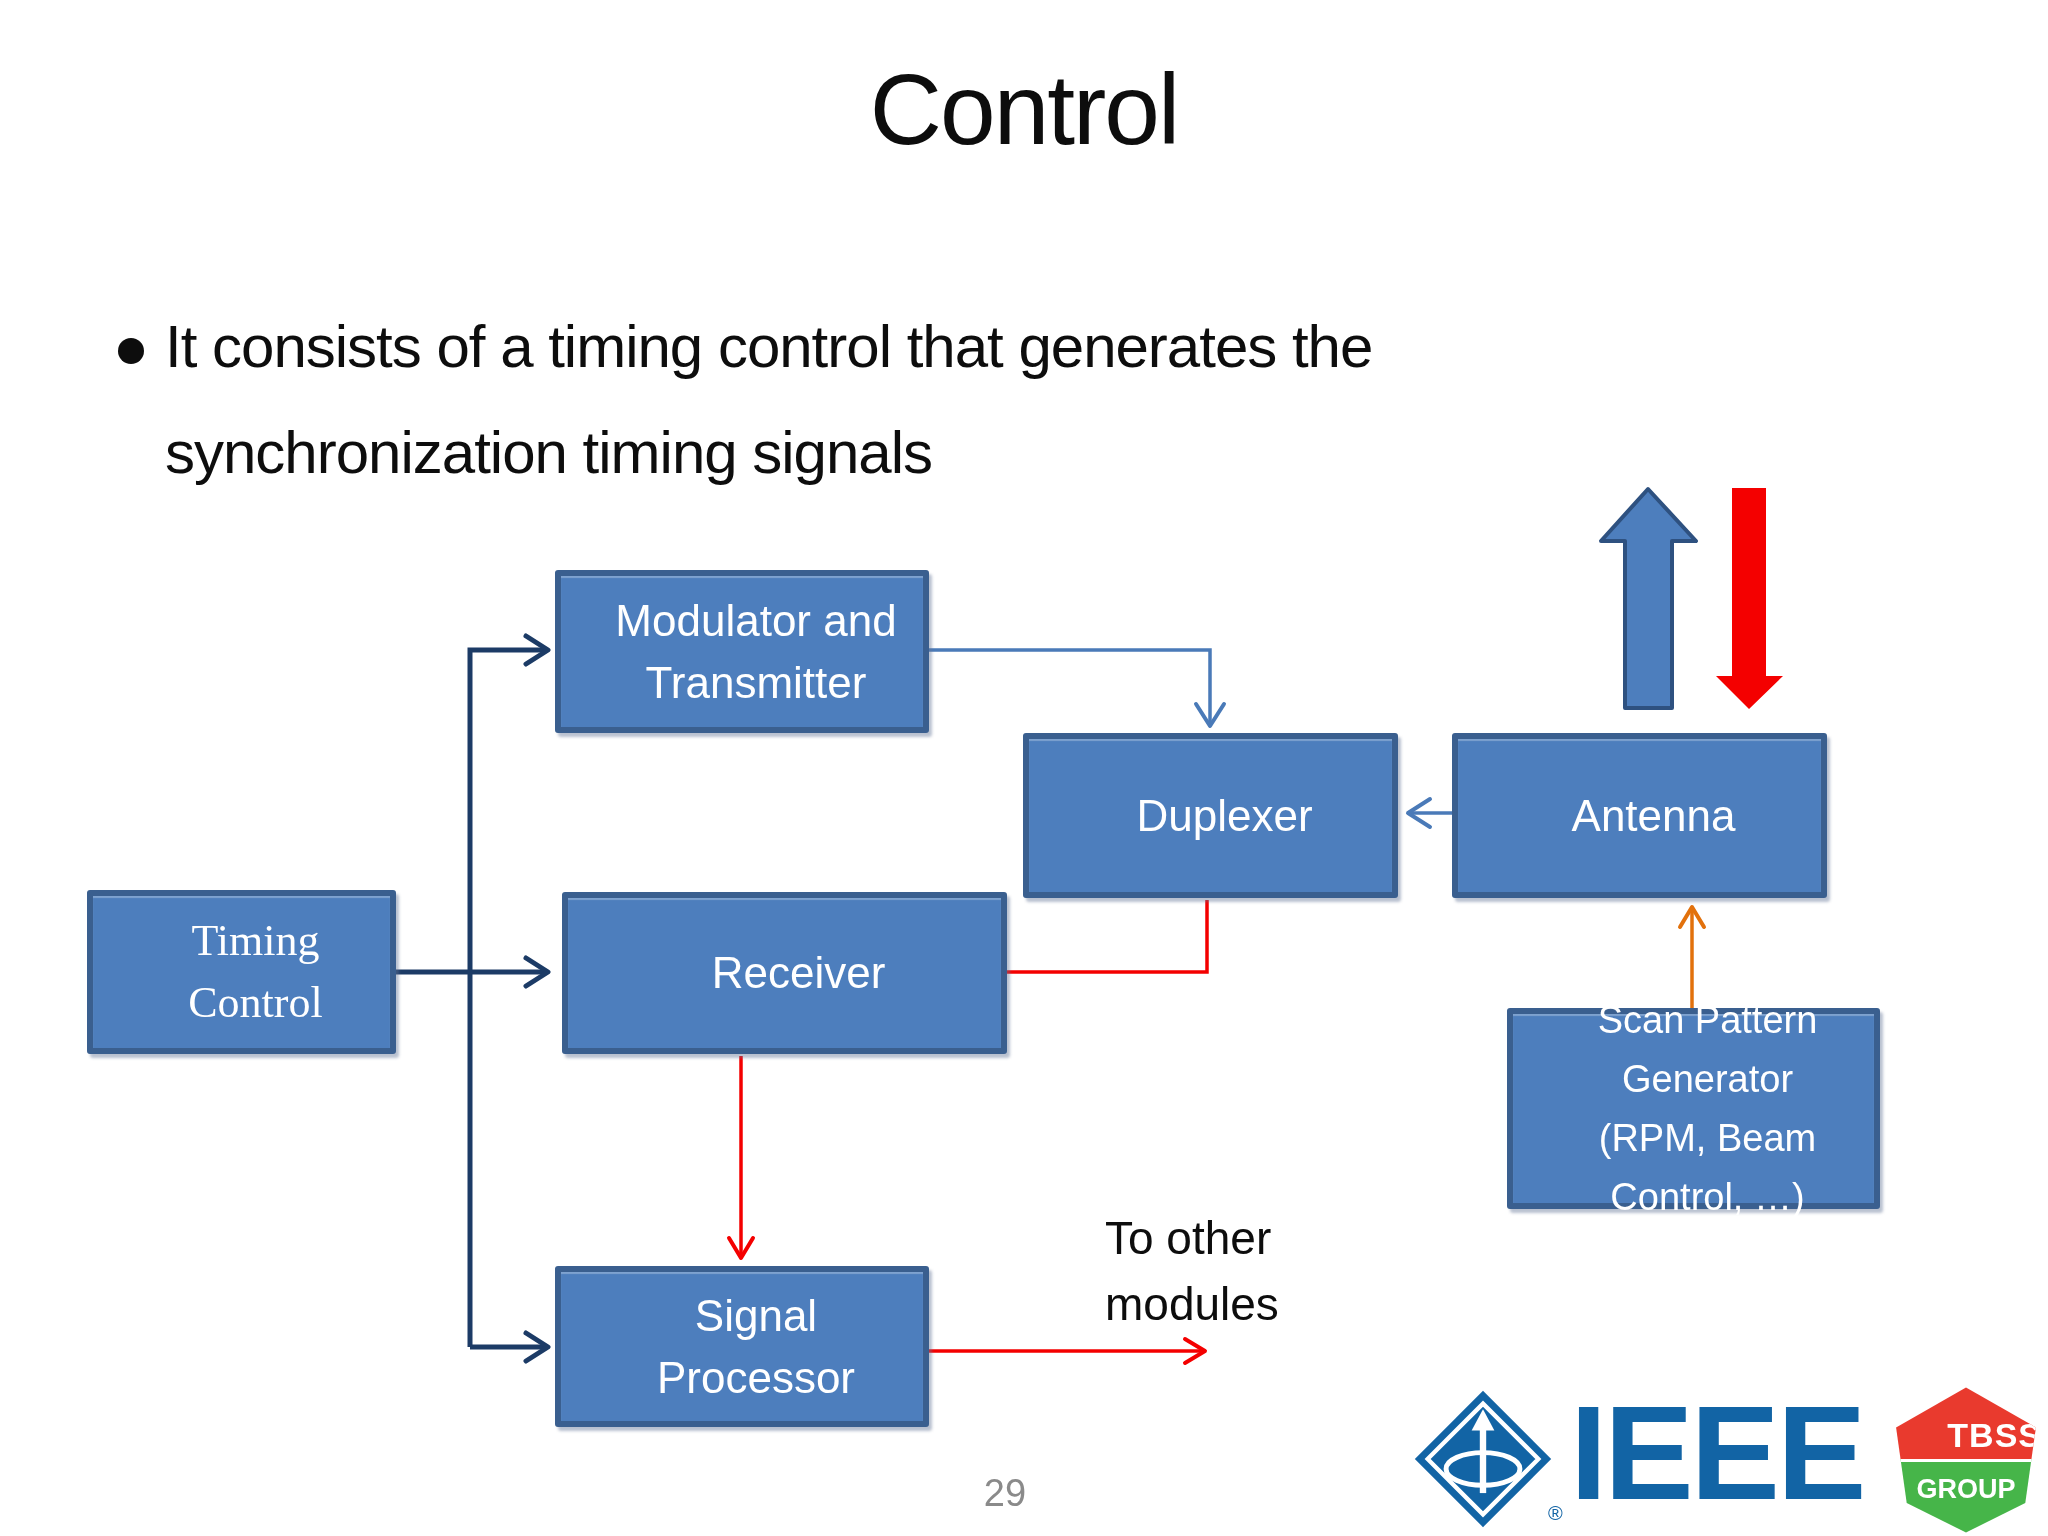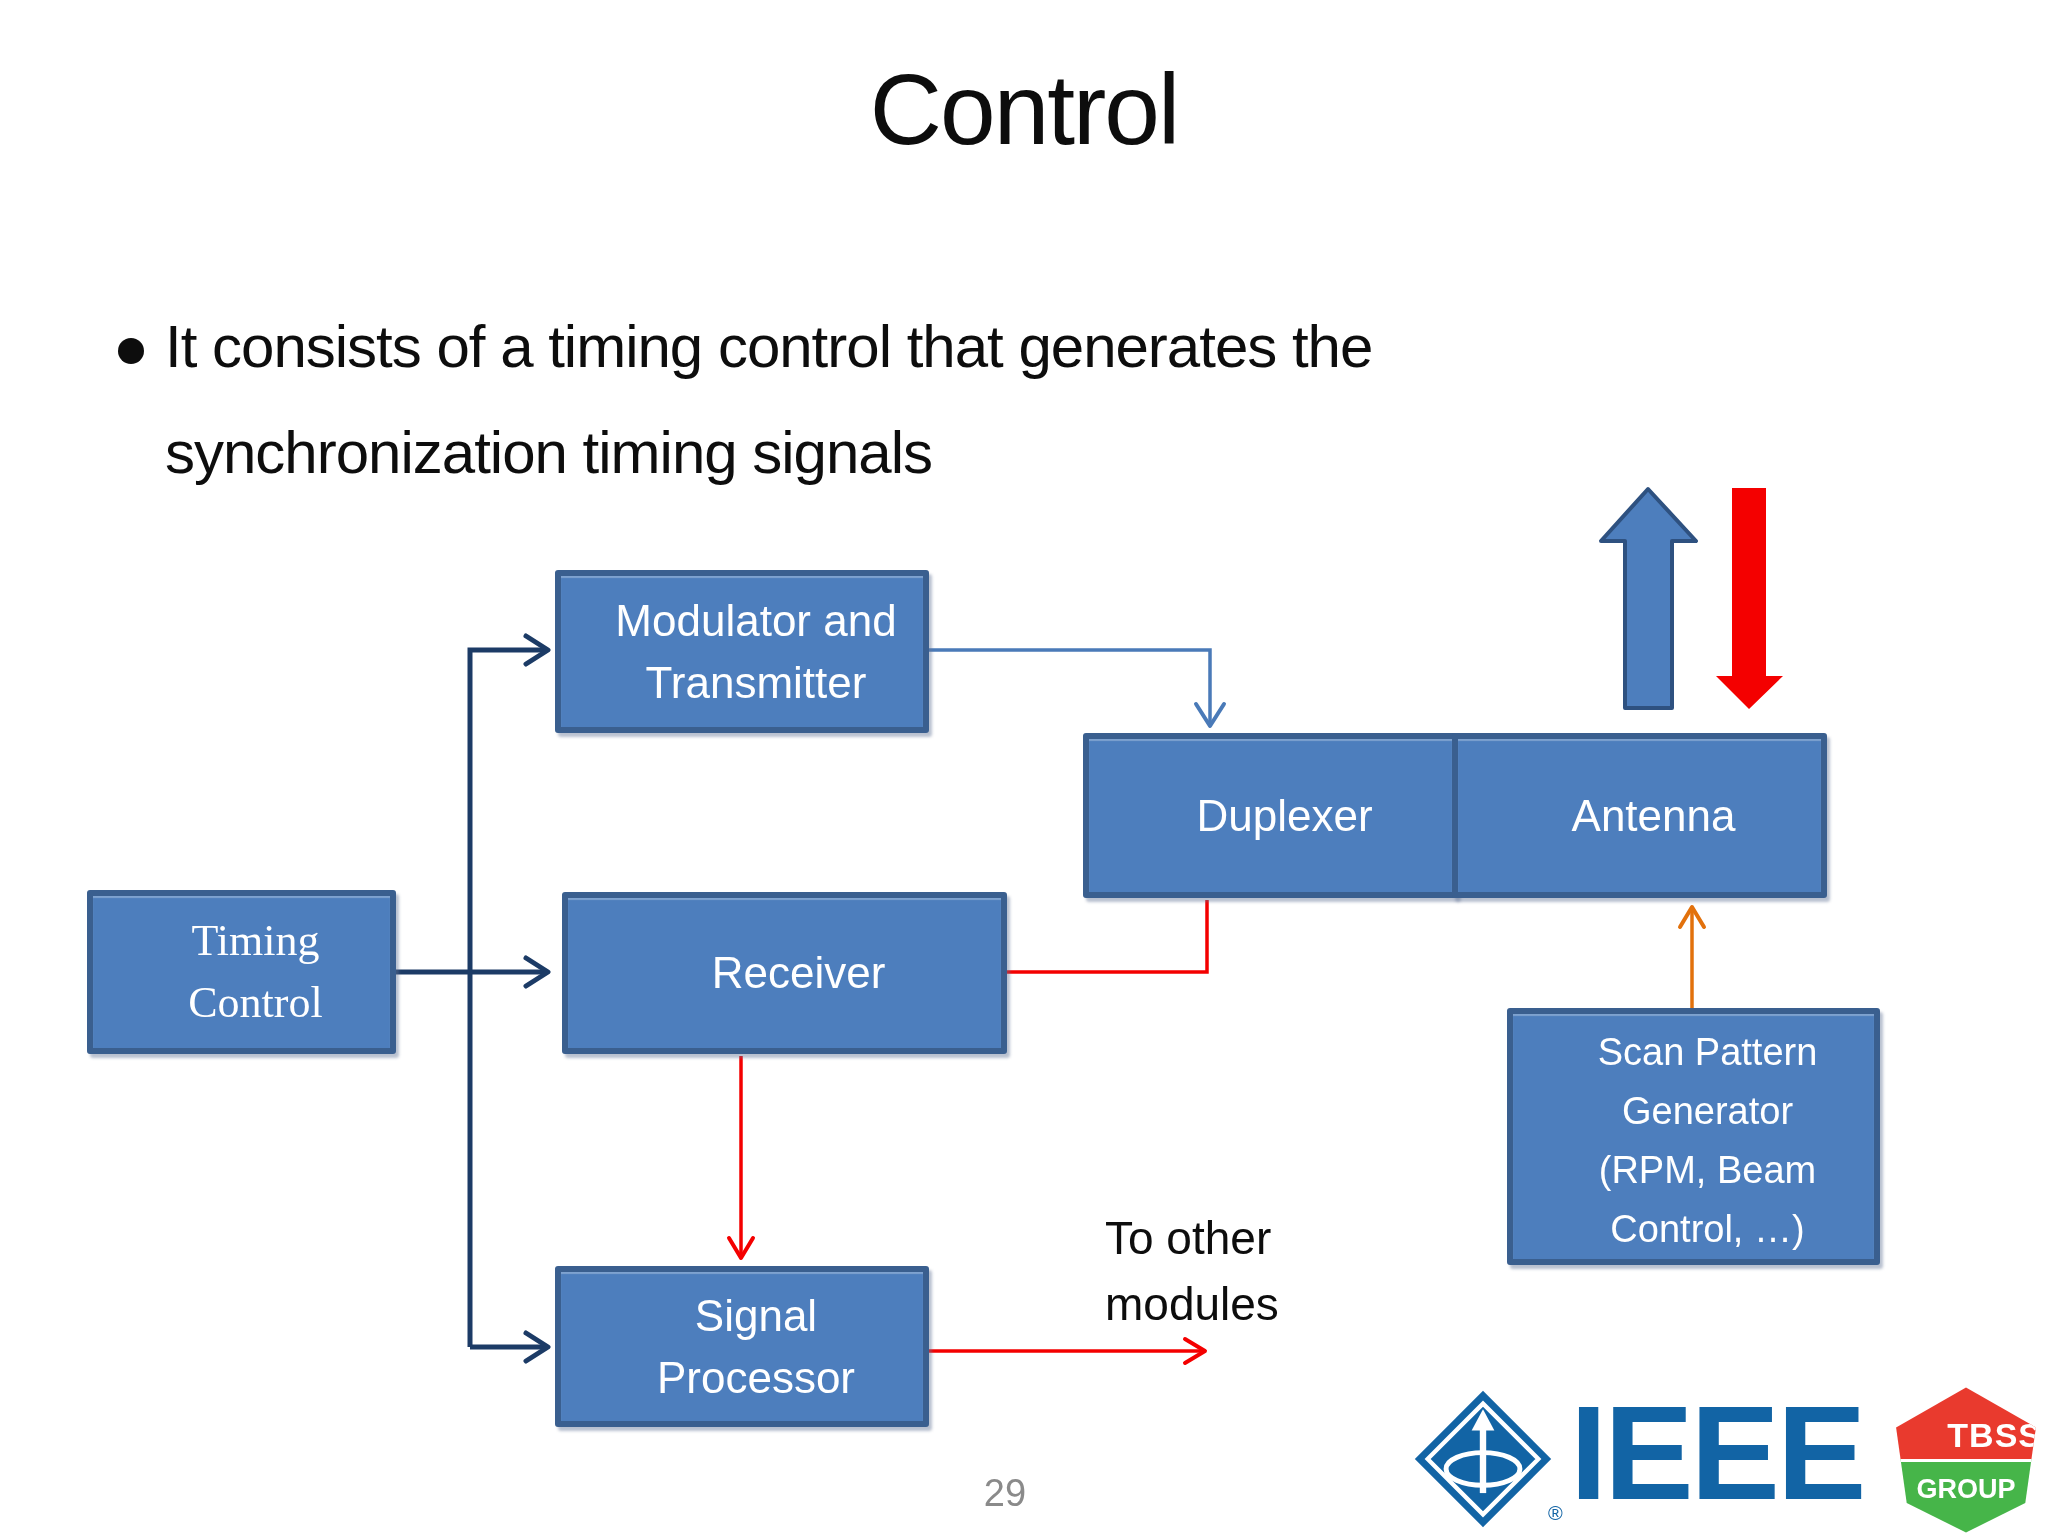--- a/index.html
+++ b/index.html
@@ -93,38 +93,38 @@
 
     <polygon class="up-arrow" points="1648,489 1696,541 1672,541 1672,708 1625,708 1625,541 1601,541"></polygon>
     <polygon class="down-arrow" points="1732,488 1766,488 1766,676 1783,676 1749,709 1716,676 1732,676"></polygon>
   </svg>
 
   <div class="box" style="left:555px;top:570px;width:374px;height:163px;">
     <div class="box-label">Modulator and
 Transmitter</div>
   </div>
 
-  <div class="box" style="left:1083px;top:733px;width:375px;height:165px;justify-content:center;">
+  <div class="box" style="left:1023px;top:733px;width:375px;height:165px;justify-content:center;">
     <div class="box-label">Duplexer</div>
   </div>
 
   <div class="box" style="left:1452px;top:733px;width:375px;height:165px;">
     <div class="box-label">Antenna</div>
   </div>
 
   <div class="box" style="left:87px;top:890px;width:309px;height:164px;font-family:Liberation Serif, serif;">
     <div class="box-label">Timing
 Control</div>
   </div>
 
   <div class="box" style="left:562px;top:892px;width:445px;height:162px;">
     <div class="box-label">Receiver</div>
   </div>
 
-  <div class="box" style="left:1507px;top:1008px;width:373px;height:257px;align-items:flex-end;">
+  <div class="box" style="left:1507px;top:1008px;width:373px;height:201px;">
     <div class="box-label small">Scan Pattern
 Generator
 (RPM, Beam
 Control, …)</div>
   </div>
 
   <div class="box" style="left:555px;top:1266px;width:374px;height:161px;">
     <div class="box-label">Signal
 Processor</div>
   </div>

